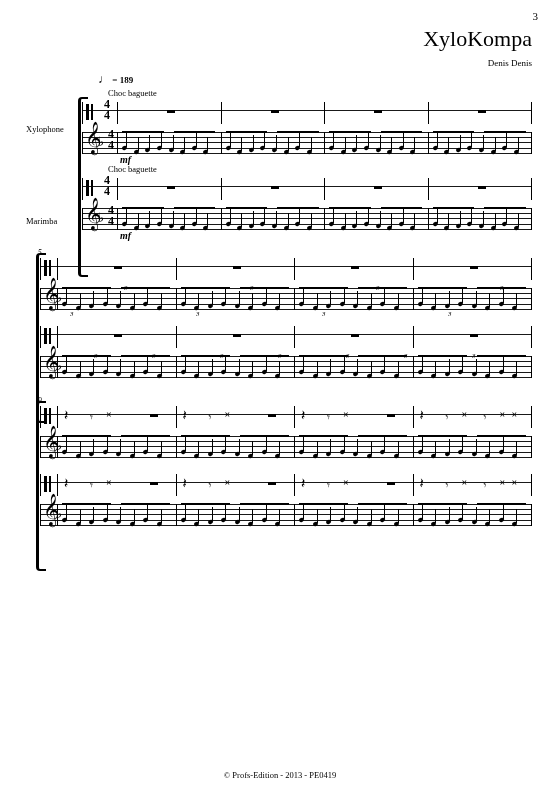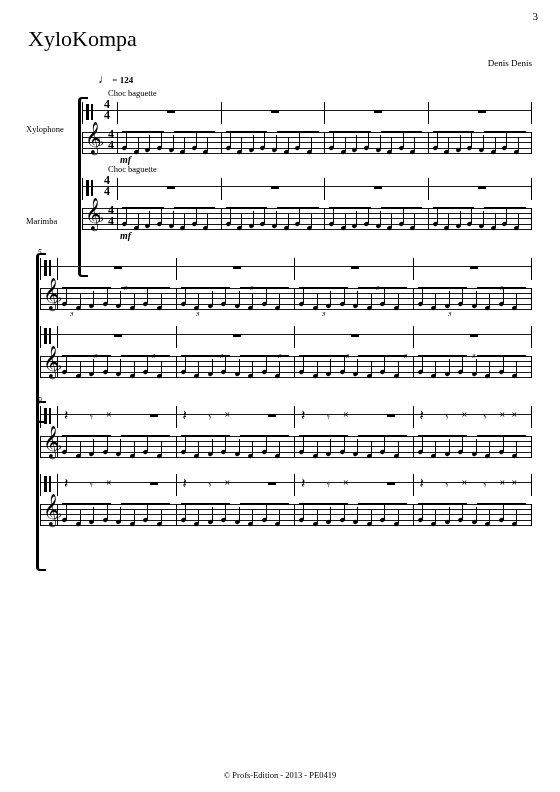--- a/index.html
+++ b/index.html
@@ -13,21 +13,21 @@
     padding: 20px 28px 18px 28px;
   }
   .page-number {
     position: absolute;
     top: 10px;
     right: 22px;
     font-size: 11px;
     font-family: Georgia, serif;
   }
   .title {
-    text-align: left;
+    text-align: right;
     font-size: 22px;
     font-weight: 400;
     margin-top: 6px;
     margin-bottom: 6px;
     font-family: Georgia, serif;
   }
   .composer {
     text-align: right;
     font-size: 9px;
     margin-bottom: 4px;
@@ -236,21 +236,21 @@
 </head>
 <body>
 
 <div class="page-number">3</div>
 
 <h1 class="title">XyloKompa</h1>
 <div class="composer">Denis Denis</div>
 
 <div class="tempo">
   <span class="tempo-mark">♩</span>
-  <span>= 124</span>
+  <span>= 189</span>
 </div>
 <div class="directive">Choc baguette</div>
 
 <div class="system">
   <div class="bracket" style="top:2px; height:170px;"></div>
 
   <div class="instrument-label" style="top:24px;">Xylophone</div>
   <div class="staff-group">
 
     <div class="staff" style="height:22px;">

